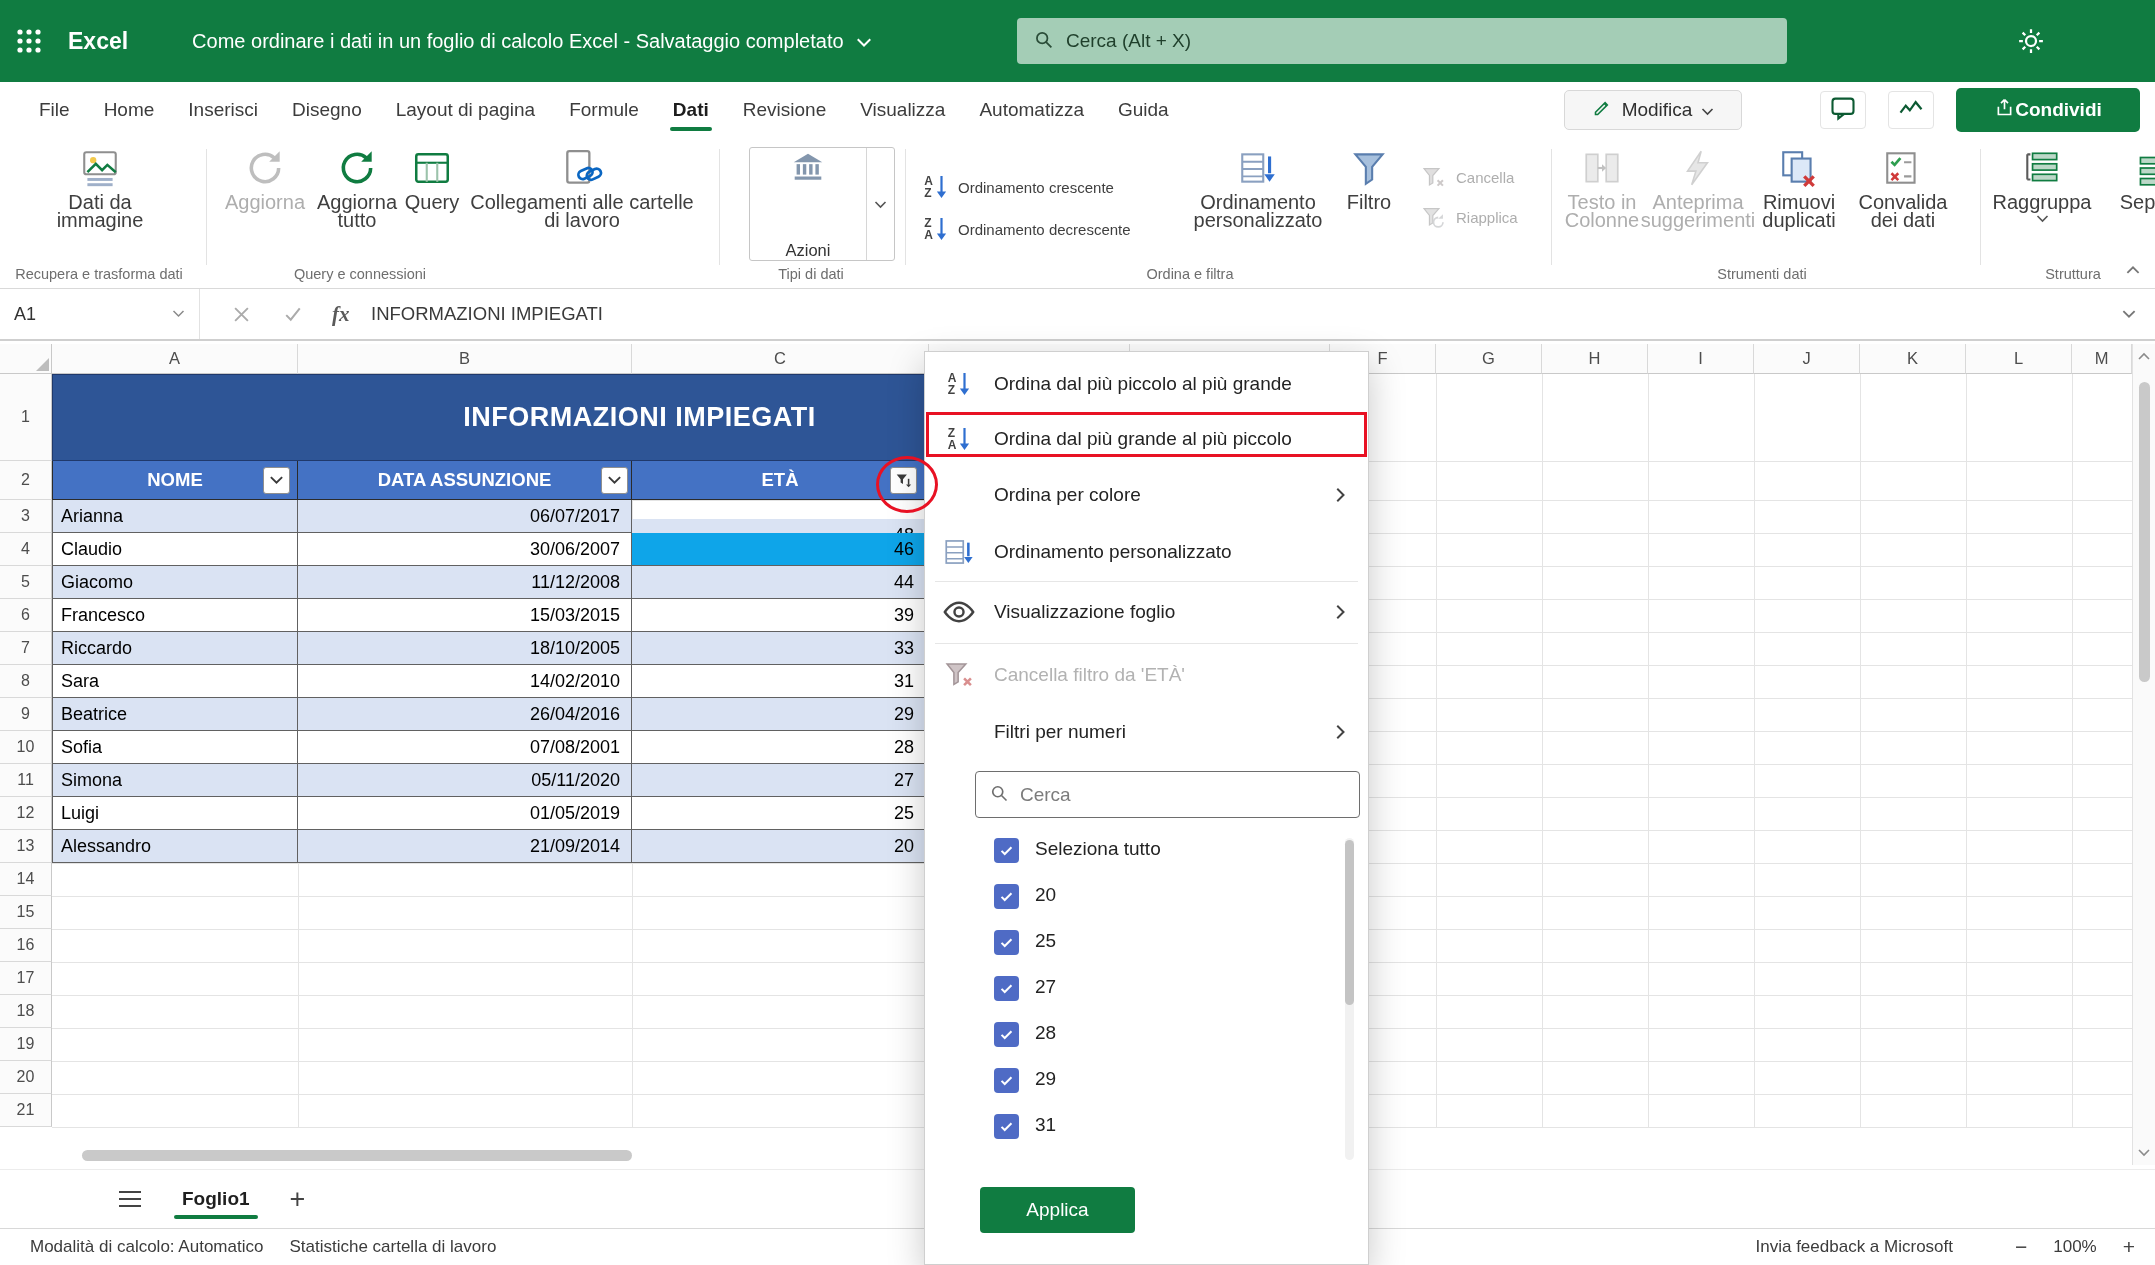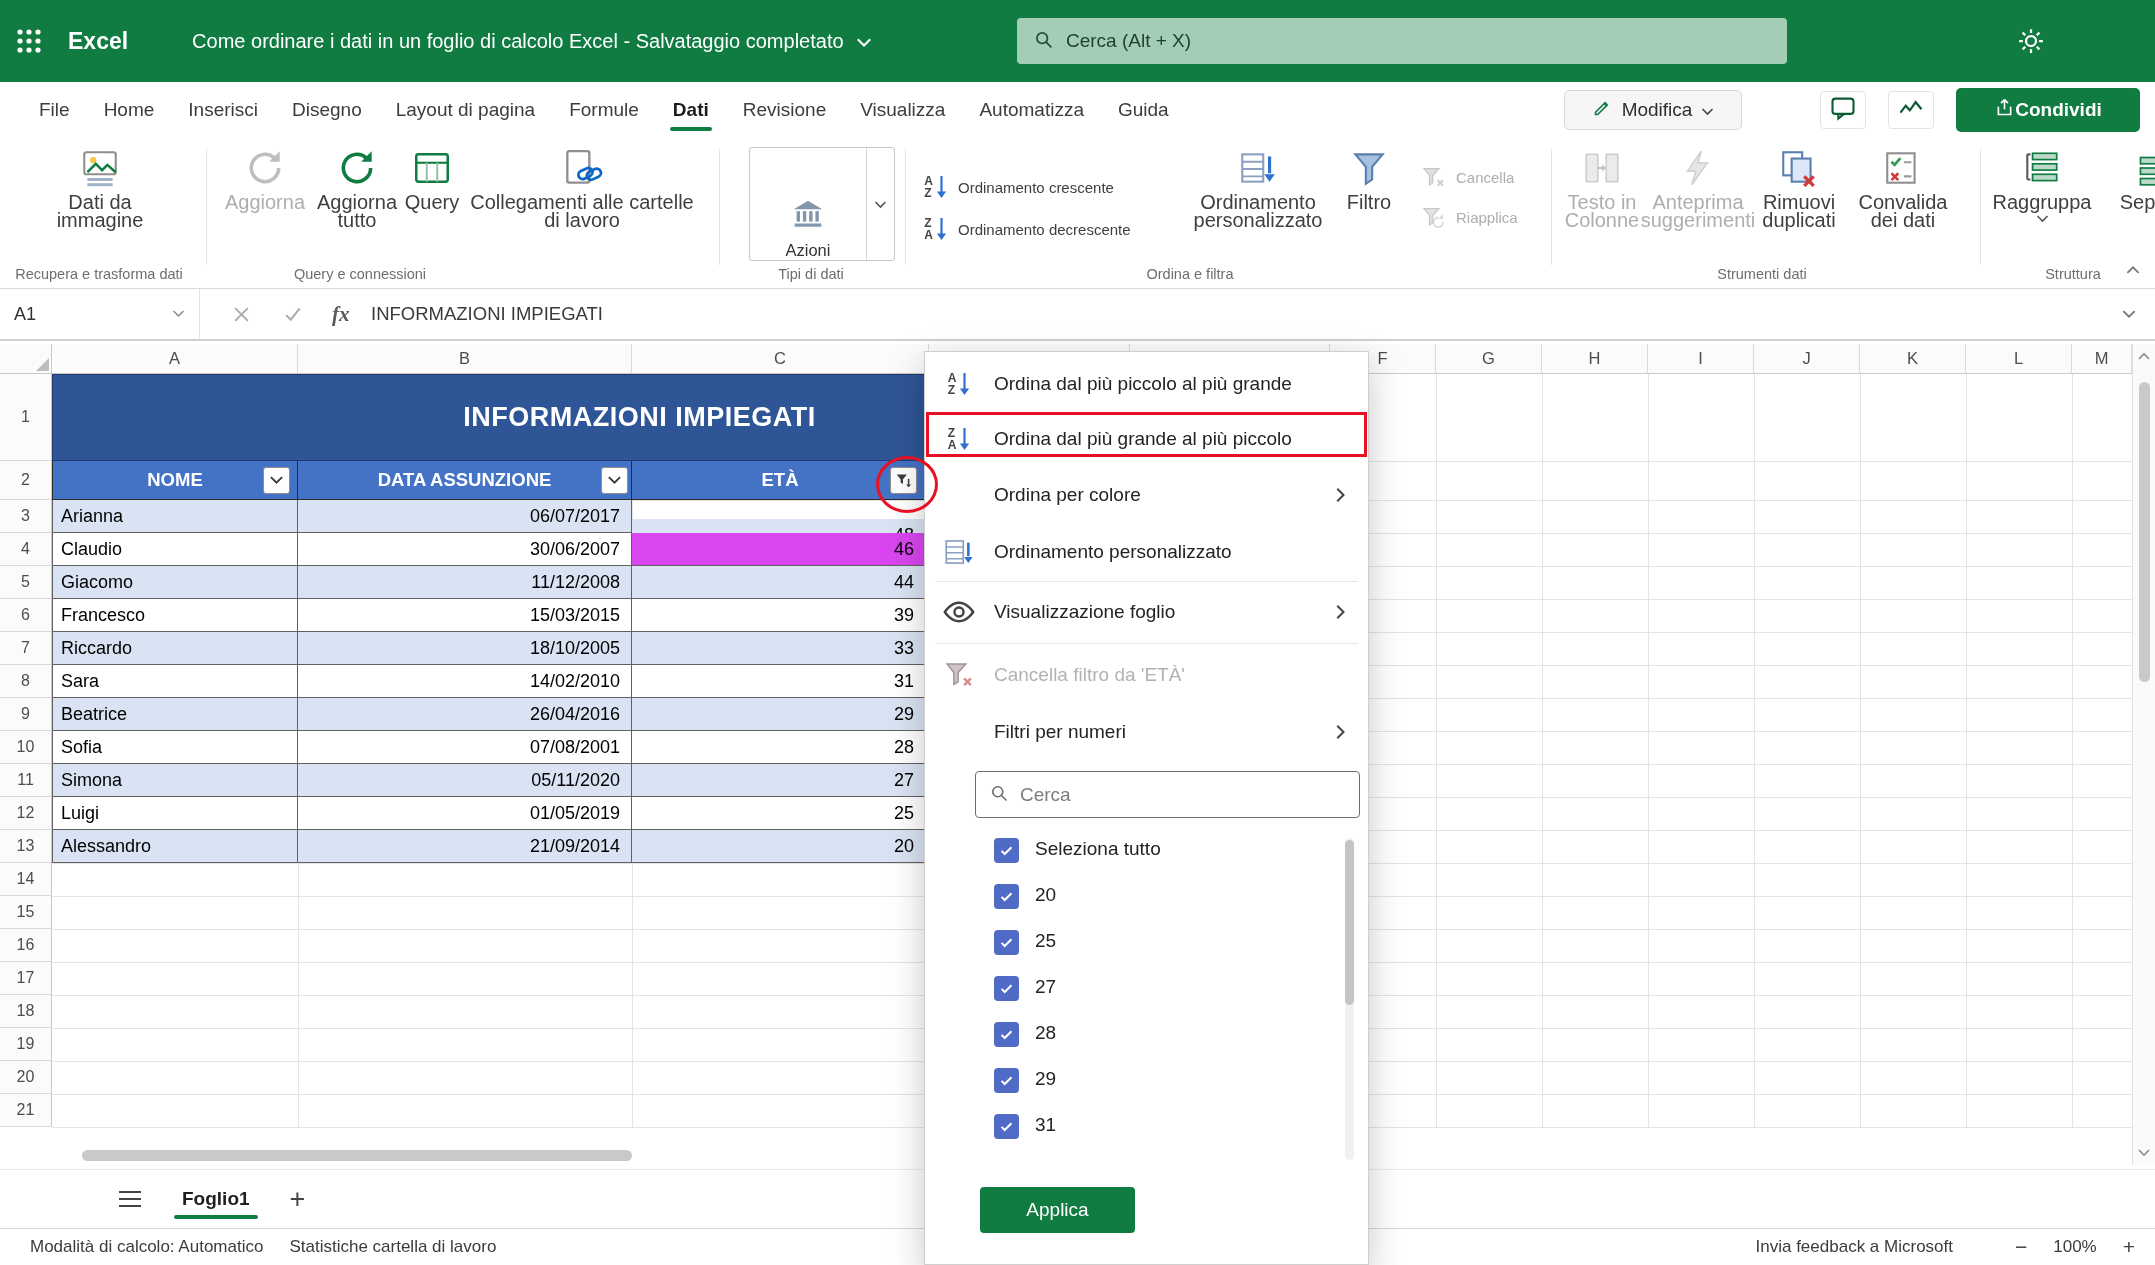--- a/index.html
+++ b/index.html
@@ -35,21 +35,21 @@
   .rbtn{position:absolute;display:flex;color:#3f3f3f}
   .rbtn.big{top:10px;flex-direction:column;align-items:center;text-align:center;font-size:20px;line-height:17.5px}
   .rbtn.big .ricon{width:42px;height:42px;margin-bottom:5px;display:flex;align-items:center;justify-content:center}
   .ricon svg{width:100%;height:100%}
   .rbtn.small{height:36px;align-items:center;gap:9px;font-size:15px;white-space:nowrap}
   .rbtn.small .ricon{width:27px;height:27px;display:flex;align-items:center;justify-content:center}
   .rbtn.dis{color:#aeaeae}
   .rbtn.dis .ricon{opacity:.55;filter:grayscale(.9)}
   .rchev{margin-top:3px;line-height:0}
   #gallery{position:absolute;left:749px;top:10px;width:146px;height:114px;border:1px solid #c6c6c6;border-radius:3px;display:flex}
-  #gallery .gmain{flex:1;display:flex;flex-direction:column;align-items:center;justify-content:flex-end;gap:8px;font-size:16.5px;color:#333}
+  #gallery .gmain{flex:1;display:flex;flex-direction:column;align-items:center;justify-content:space-between;gap:8px;font-size:16.5px;color:#333}
   #gallery .gmain .ricon{width:38px;height:38px}
   #gallery .gstrip{width:28px;border-left:1px solid #d6d6d6;display:flex;align-items:center;justify-content:center}
   #ribcollapse{position:absolute;left:2122px;top:122px;width:22px;height:20px;display:flex;align-items:center;justify-content:center}
 
   
   .sorticon{display:inline-flex;align-items:center;gap:3px}
   .sorticon .ltrs{display:flex;flex-direction:column;font-size:12px;font-weight:700;color:#424242;line-height:12px;font-family:"Liberation Sans",sans-serif}
 
   
   #fbar{position:absolute;left:0;top:289px;width:100%;height:52px;background:#fff;border-bottom:2px solid #cfcfcf;z-index:4}
@@ -559,21 +559,21 @@
             <path d="M2 3h12l-4.6 5.6V14l-2.8-1.7V8.6z" fill="#3a3a3a"></path>
             <path d="M16 8v7" stroke="#3a3a3a" stroke-width="1.8"></path>
             <path d="M16 18l-3-3.4h6z" fill="#3a3a3a"></path>
           </svg></div>
       </div>
       <div class="tcell cl" style="left: 52px; width: 246px; top: 500px; background: rgb(218, 227, 243); border-left: 1px solid rgb(97, 97, 97);">Arianna</div>
       <div class="tcell cr" style="left: 298px; width: 334px; top: 500px; background: rgb(218, 227, 243);">06/07/2017</div>
       <div class="tcell cr" style="left: 632px; width: 297px; top: 500px; background: rgb(218, 227, 243); padding-right: 14px; margin-top: 19px;">48</div>
       <div class="tcell cl" style="left: 52px; width: 246px; top: 533px; background: rgb(255, 255, 255); border-left: 1px solid rgb(97, 97, 97);">Claudio</div>
       <div class="tcell cr" style="left: 298px; width: 334px; top: 533px; background: rgb(255, 255, 255);">30/06/2007</div>
-      <div class="tcell cr" style="left: 632px; width: 297px; top: 533px; background: #d946ef; padding-right: 14px;">46</div>
+      <div class="tcell cr" style="left: 632px; width: 297px; top: 533px; background: #0ea5e9; padding-right: 14px;">46</div>
       <div class="tcell cl" style="left: 52px; width: 246px; top: 566px; background: rgb(218, 227, 243); border-left: 1px solid rgb(97, 97, 97);">Giacomo</div>
       <div class="tcell cr" style="left: 298px; width: 334px; top: 566px; background: rgb(218, 227, 243);">11/12/2008</div>
       <div class="tcell cr" style="left: 632px; width: 297px; top: 566px; background: rgb(218, 227, 243); padding-right: 14px;">44</div>
       <div class="tcell cl" style="left: 52px; width: 246px; top: 599px; background: rgb(255, 255, 255); border-left: 1px solid rgb(97, 97, 97);">Francesco</div>
       <div class="tcell cr" style="left: 298px; width: 334px; top: 599px; background: rgb(255, 255, 255);">15/03/2015</div>
       <div class="tcell cr" style="left: 632px; width: 297px; top: 599px; background: rgb(255, 255, 255); padding-right: 14px;">39</div>
       <div class="tcell cl" style="left: 52px; width: 246px; top: 632px; background: rgb(218, 227, 243); border-left: 1px solid rgb(97, 97, 97);">Riccardo</div>
       <div class="tcell cr" style="left: 298px; width: 334px; top: 632px; background: rgb(218, 227, 243);">18/10/2005</div>
       <div class="tcell cr" style="left: 632px; width: 297px; top: 632px; background: rgb(218, 227, 243); padding-right: 14px;">33</div>
       <div class="tcell cl" style="left: 52px; width: 246px; top: 665px; background: rgb(255, 255, 255); border-left: 1px solid rgb(97, 97, 97);">Sara</div>

